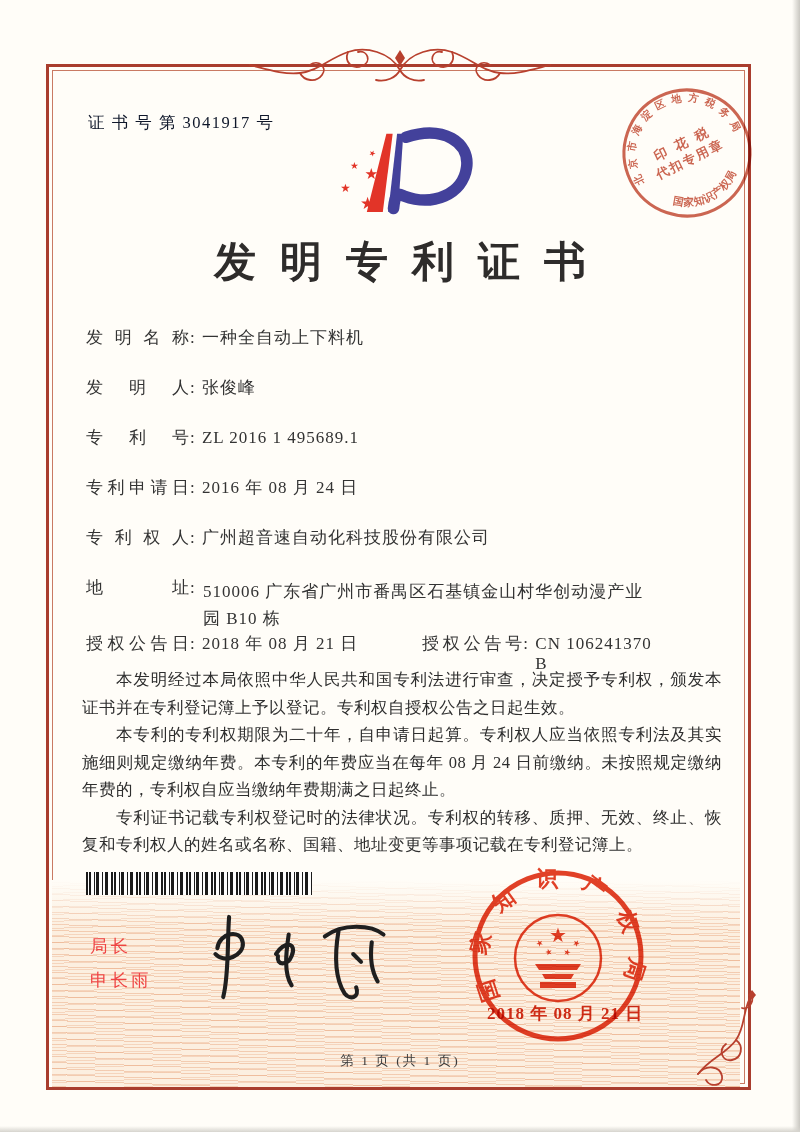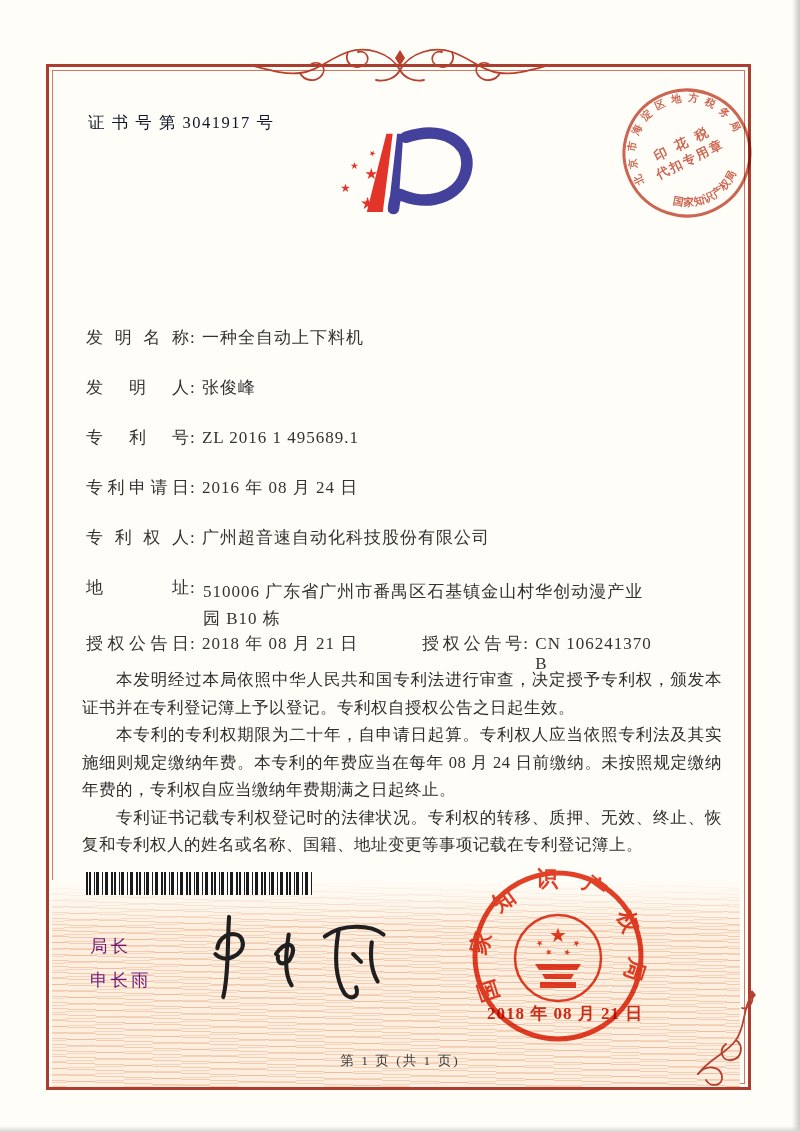--- a/index.html
+++ b/index.html
@@ -29,21 +29,21 @@
   .grant{display:flex;line-height:20px;}
   .grant-pair{display:flex;}
   .grant-pair.first{width:344px;}
   .paras{position:absolute;left:82px;top:666px;width:640px;font-size:16.5px;line-height:27.5px;
          text-align:justify;letter-spacing:.5px;color:#2e2e2e;}
   .paras p{margin:0;text-indent:34px;}
   .barcode{position:absolute;left:86px;top:872px;width:226px;height:23px;
     background:repeating-linear-gradient(90deg,#1a1a1a 0 2px,#fdfdfd 2px 3px,#1a1a1a 3px 5px,
       #fdfdfd 5px 8px,#1a1a1a 8px 9px,#fdfdfd 9px 10px,#1a1a1a 10px 13px,#fdfdfd 13px 16px,
       #1a1a1a 16px 17px,#fdfdfd 17px 19px,#1a1a1a 19px 22px,#fdfdfd 22px 25px);}
-  .signer{position:absolute;left:90px;top:929px;font-size:17.5px;letter-spacing:3px;line-height:34px;color:#701a75;}
+  .signer{position:absolute;left:90px;top:929px;font-size:17.5px;letter-spacing:3px;line-height:34px;color:#ef4444;}
   .signature{position:absolute;left:190px;top:903px;width:215px;height:108px;}
   .seal{position:absolute;left:460px;top:858px;width:196px;height:196px;mix-blend-mode:multiply;opacity:.95;}
   .seal-date{position:absolute;left:487px;top:1002px;font-size:17px;font-weight:700;color:#d2301a;
              letter-spacing:1px;mix-blend-mode:multiply;}
   .taxstamp{position:absolute;left:618px;top:84px;width:138px;height:138px;transform:rotate(-26deg);
             mix-blend-mode:multiply;opacity:.88;}
   .footer{position:absolute;top:1052px;left:0;width:100%;text-align:center;font-size:13.5px;
           letter-spacing:2px;color:#3c3c3c;}
   .ornament-top{position:absolute;left:248px;top:34px;width:304px;height:58px;}
   .corner-flourish{position:absolute;left:684px;top:988px;width:78px;height:100px;}
@@ -109,20 +109,23 @@
       <text x="42" y="75" font-size="13" dominant-baseline="middle">★</text>
       <text x="71" y="59" font-size="17" dominant-baseline="middle">★</text>
       <text x="52" y="49" font-size="11" dominant-baseline="middle">★</text>
       <text x="72" y="35" font-size="9" dominant-baseline="middle" transform="rotate(25 72 35)">★</text>
     </g>
     <polygon points="88,12 95,12 84,100 66,100" fill="#e23428"></polygon>
     <polygon points="100,12 107,12 101,100 90,100" fill="#43419b"></polygon>
     <path d="M110,16 C152,2 182,22 178,50 C174,80 140,94 108,82 C103,80 98,75 96,96" stroke="#43419b" stroke-width="13" fill="none" stroke-linecap="round"></path>
   </svg>
 
+  <div class="title-wrap">
+    <span class="title">发明专利证书</span>
+  </div>
 
   <div class="fields">
     <div class="frow">
       <span class="f-label">发明名称</span>
         <span class="f-colon">: </span>
       <span class="f-value">一种全自动上下料机</span>
     </div>
     <div class="frow">
       <span class="f-label">发明人</span>
         <span class="f-colon">: </span>

